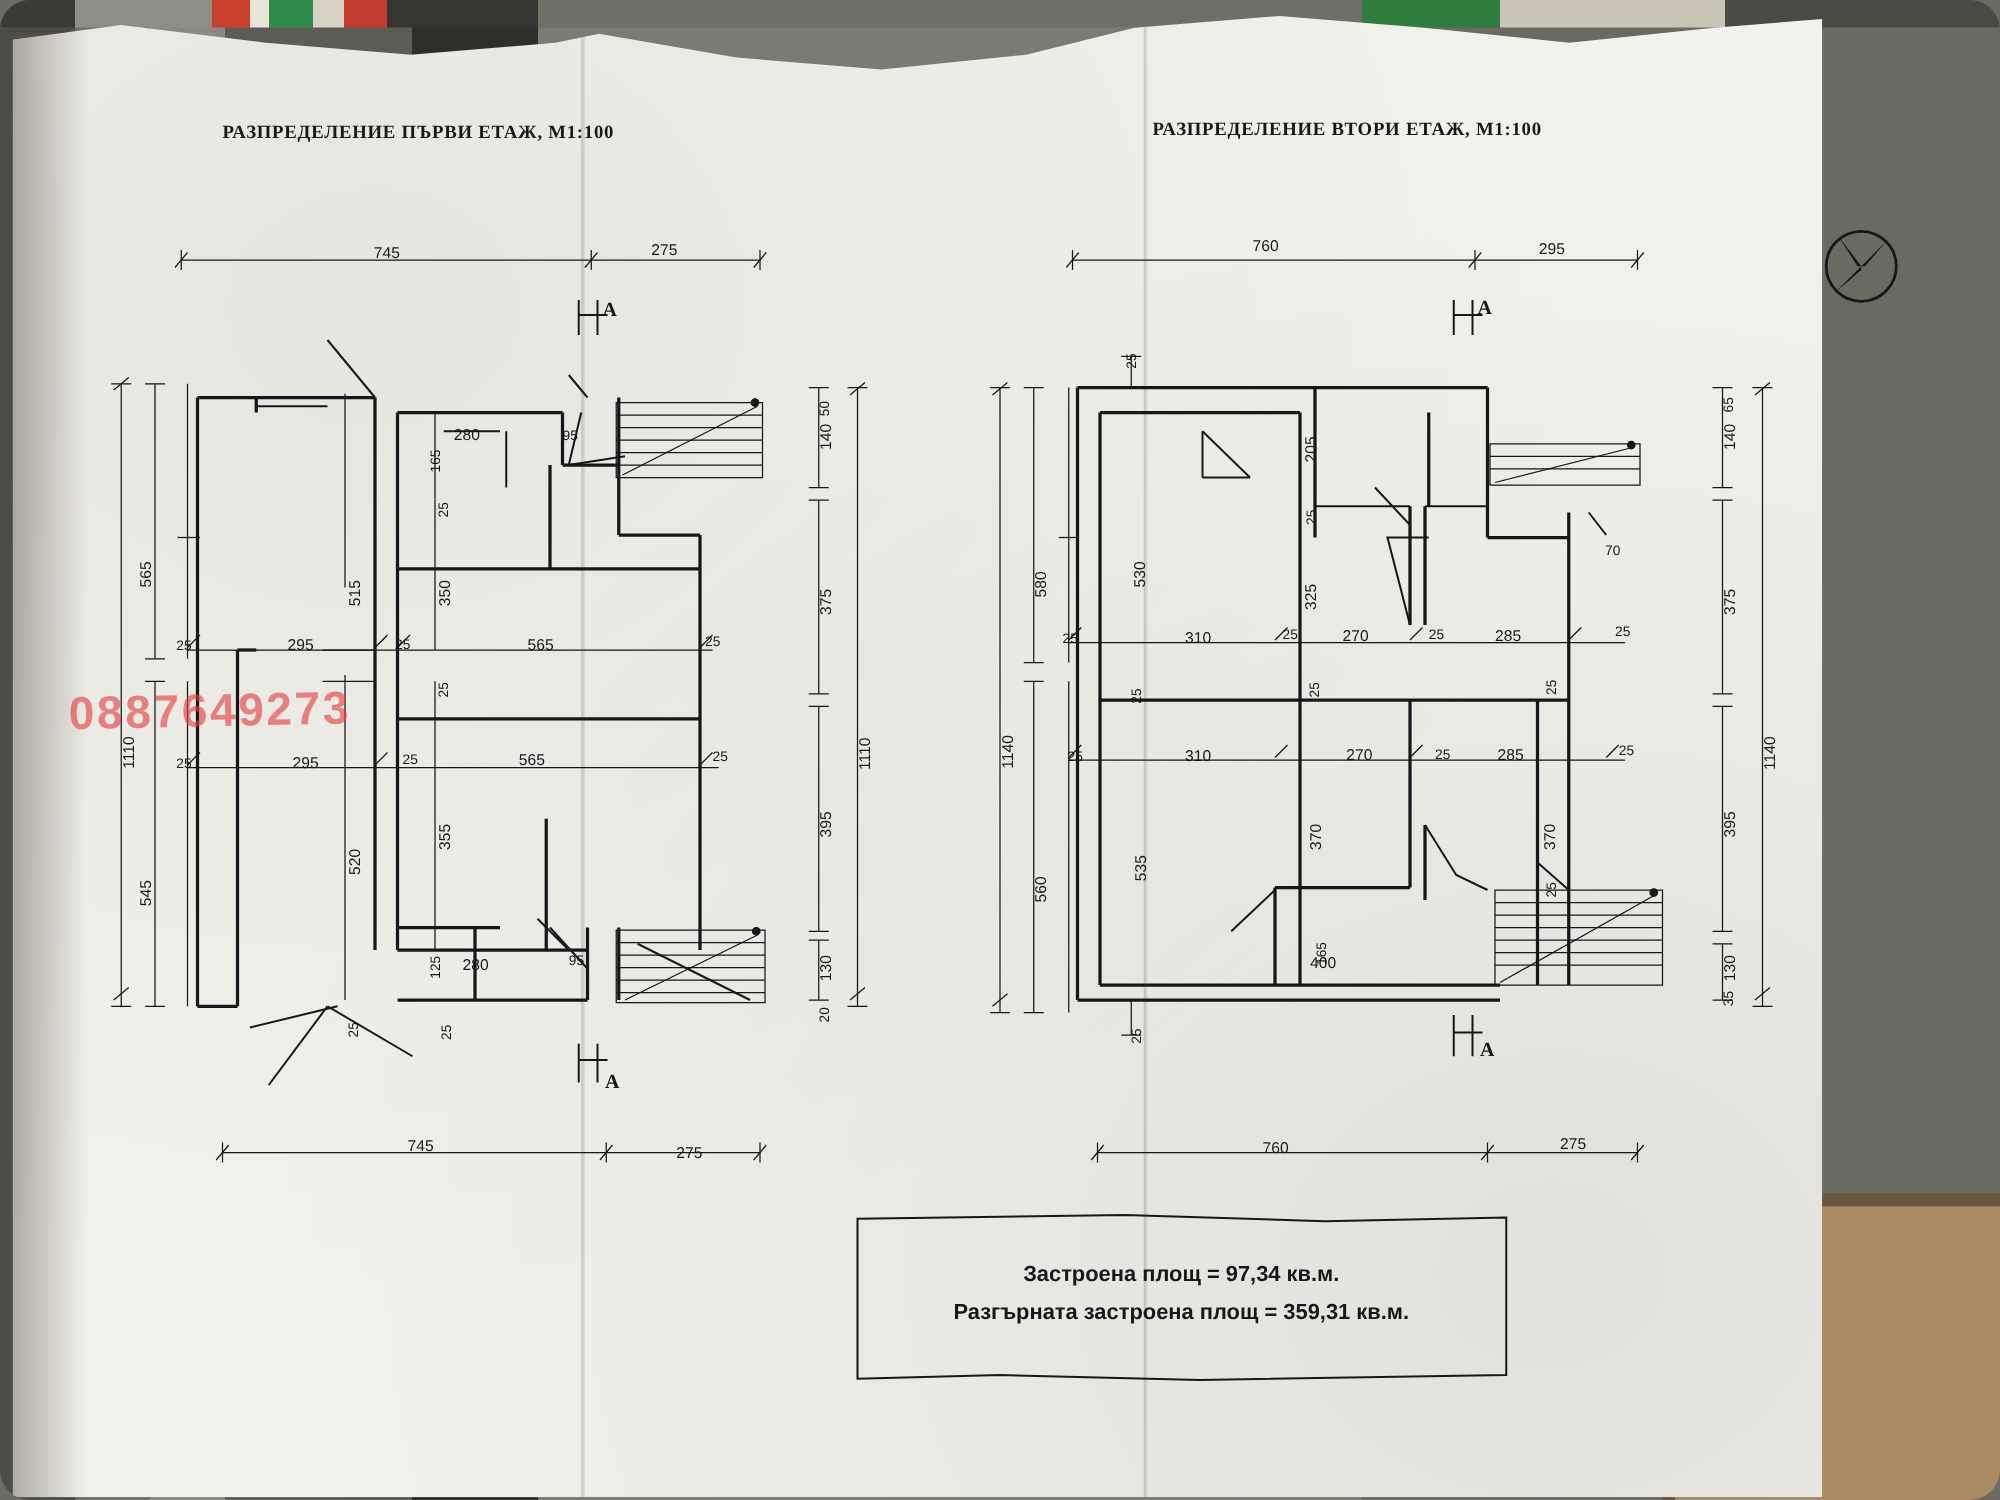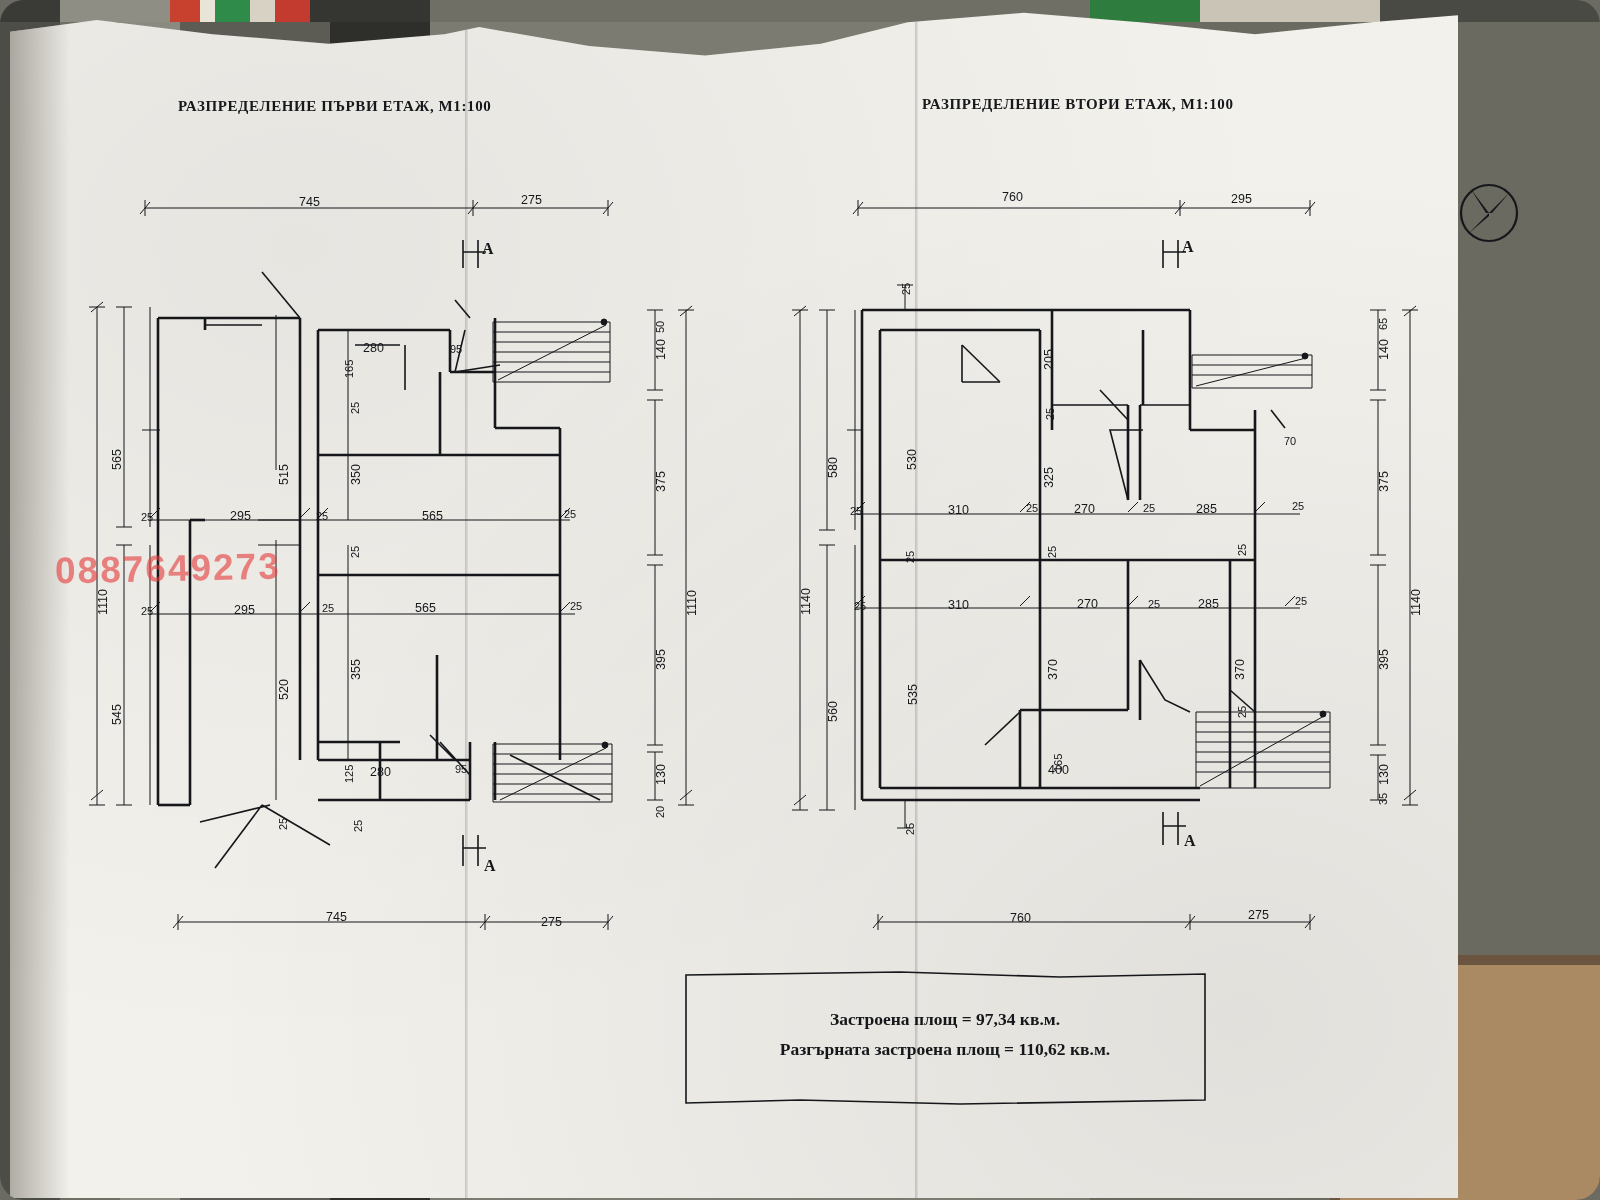--- a/index.html
+++ b/index.html
@@ -117,21 +117,21 @@
   }
   .areabox {
     position: absolute;
     left: 685px; top: 972px;
     width: 520px; height: 128px;
   }
   .areabox .txt {
     position: absolute;
     left: 0; right: 0; top: 32px;
     text-align: center;
-    font-family: Liberation Serif, serif;
+    font-family: Liberation Sans, sans-serif;
     font-weight: bold;
     font-size: 17.5px;
     color: #15171a;
     line-height: 30px;
   }
   .compass { position: absolute; left: 1458px; top: 182px; width: 62px; height: 62px; }
 </style>
 </head>
 <body>
 
@@ -461,17 +461,17 @@
   <div class="dimtxt v" style="left:1409px; top:616px;">1140</div>
 
   <div class="lbl-A" style="left:1182px; top:238px;">A</div>
   <div class="lbl-A" style="left:1184px; top:832px;">A</div>
 
   <div class="phone">0887649273</div>
 
   <div class="areabox">
     <div class="txt">
       <div>Застроена  площ =  97,34 кв.м.</div>
-      <div>Разгърната застроена площ = 110,62 кв.м.</div>
+      <div>Разгърната застроена площ = 359,31 кв.м.</div>
     </div>
   </div>
 
 </div>
 
 </body></html>

